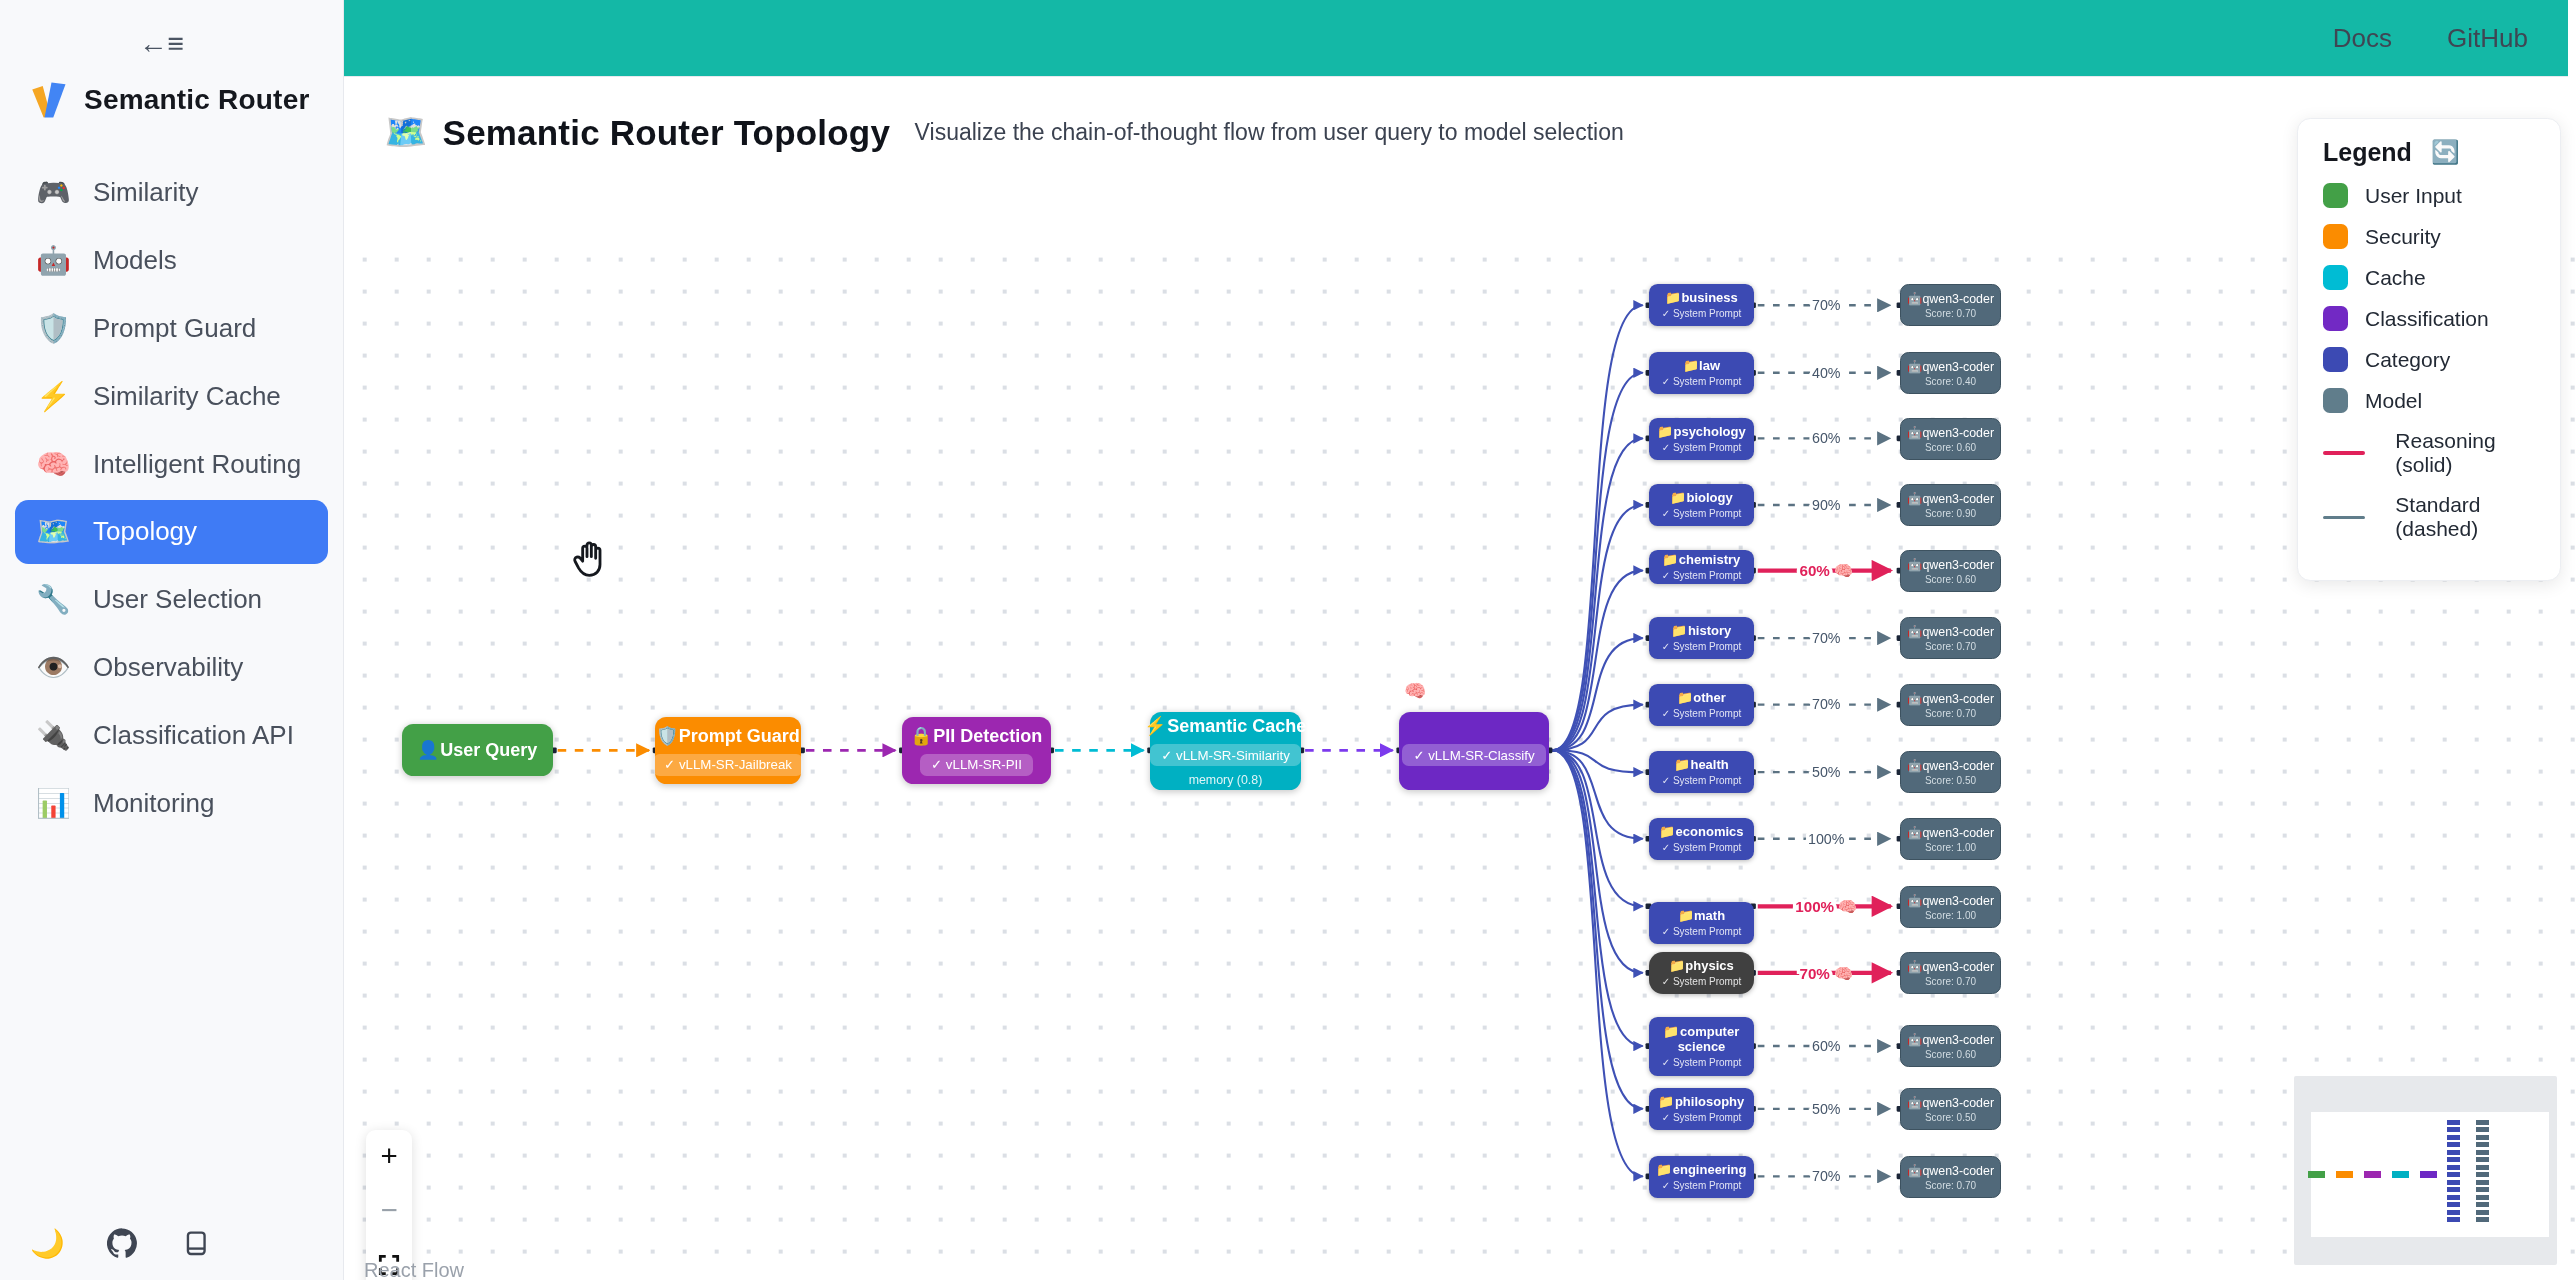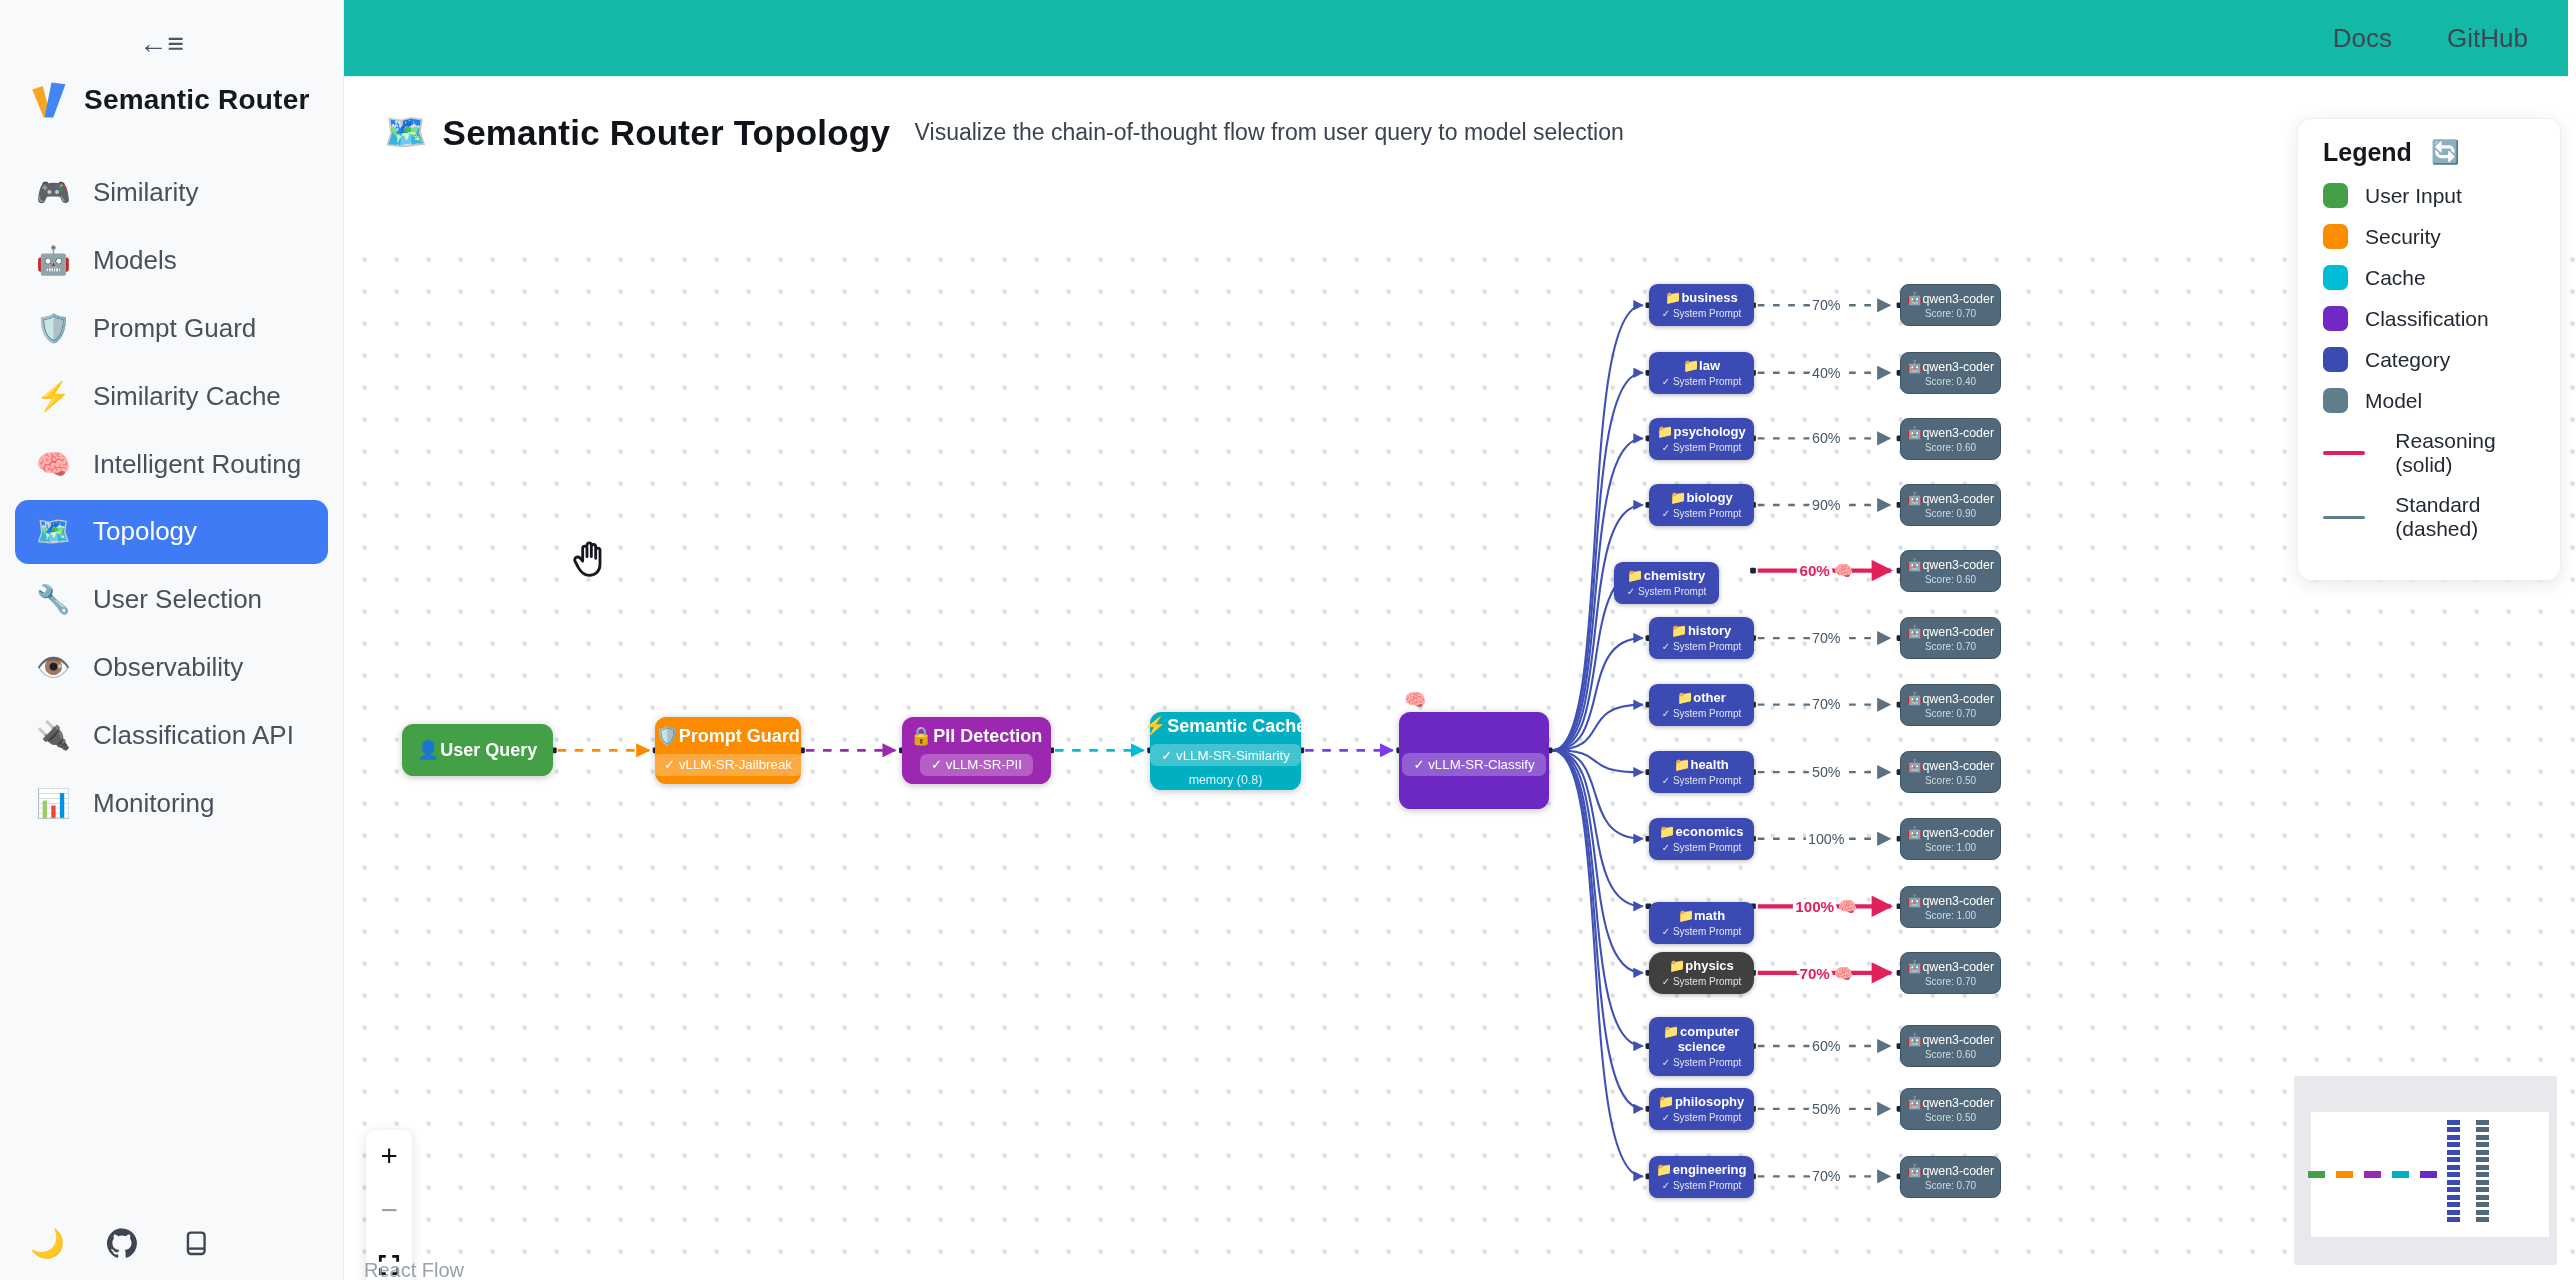--- a/index.html
+++ b/index.html
@@ -346,21 +346,21 @@
       </div>
       <div class="flow-node" style="left: 902px; top: 717px; width: 149px; height: 67px; background: rgb(156, 39, 176);">
         <div class="node-title">🔒PII Detection</div>
         <div class="node-badge">✓ vLLM-SR-PII</div>
       </div>
       <div class="flow-node" style="left: 1150px; top: 712px; width: 151px; height: 78px; background: rgb(0, 176, 194);">
         <div class="node-title">⚡Semantic Cache</div>
         <div class="node-badge">✓ vLLM-SR-Similarity</div>
         <div class="node-sub">memory (0.8)</div>
       </div>
-      <div class="flow-node" style="left: 1399px; top: 712px; width: 150px; height: 97px; background: rgb(109, 40, 196); gap: 42px;">
+      <div class="flow-node" style="left: 1399px; top: 712px; width: 150px; height: 78px; background: rgb(109, 40, 196); gap: 42px;">
         <div class="node-title">🧠Classification</div>
         <div class="node-badge">✓ vLLM-SR-Classify</div>
         <div class="node-sub">threshold: 0.6</div>
       </div>
       <div class="cat-node" style="left: 1649px; top: 284px; height: 42px; background: rgb(60, 74, 179);">
         <div class="cat-title">📁business</div>
         <div class="cat-sub">✓ System Prompt</div>
       </div>
       <div class="model-node" style="left: 1900px; top: 284px; background: rgb(81, 105, 122);">
         <div class="model-title">🤖qwen3-coder</div>
@@ -383,21 +383,21 @@
         <div class="model-score">Score: 0.60</div>
       </div>
       <div class="cat-node" style="left: 1649px; top: 484px; height: 42px; background: rgb(60, 74, 179);">
         <div class="cat-title">📁biology</div>
         <div class="cat-sub">✓ System Prompt</div>
       </div>
       <div class="model-node" style="left: 1900px; top: 484px; background: rgb(81, 105, 122);">
         <div class="model-title">🤖qwen3-coder</div>
         <div class="model-score">Score: 0.90</div>
       </div>
-      <div class="cat-node" style="left: 1614px; top: 550px; height: 42px; background: rgb(60, 74, 179); margin-top: 12px;">
+      <div class="cat-node" style="left: 1649px; top: 550px; height: 34px; background: rgb(60, 74, 179);">
         <div class="cat-title">📁chemistry</div>
         <div class="cat-sub">✓ System Prompt</div>
       </div>
       <div class="model-node" style="left: 1900px; top: 550px; background: rgb(81, 105, 122);">
         <div class="model-title">🤖qwen3-coder</div>
         <div class="model-score">Score: 0.60</div>
       </div>
       <div class="cat-node" style="left: 1649px; top: 617px; height: 42px; background: rgb(60, 74, 179);">
         <div class="cat-title">📁history</div>
         <div class="cat-sub">✓ System Prompt</div>

